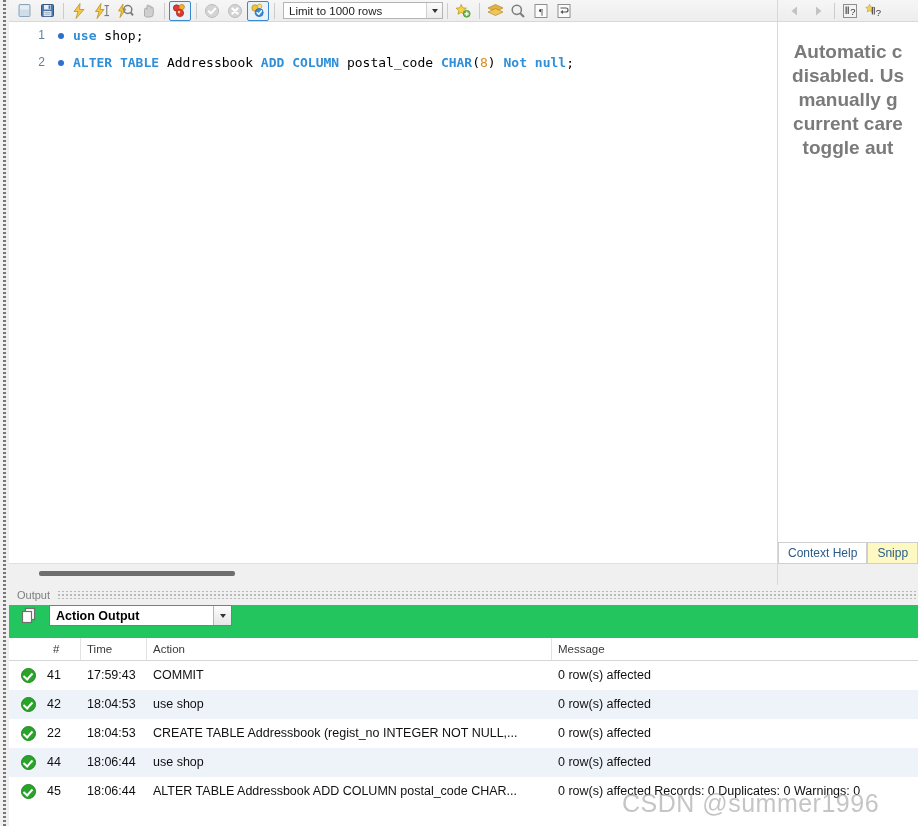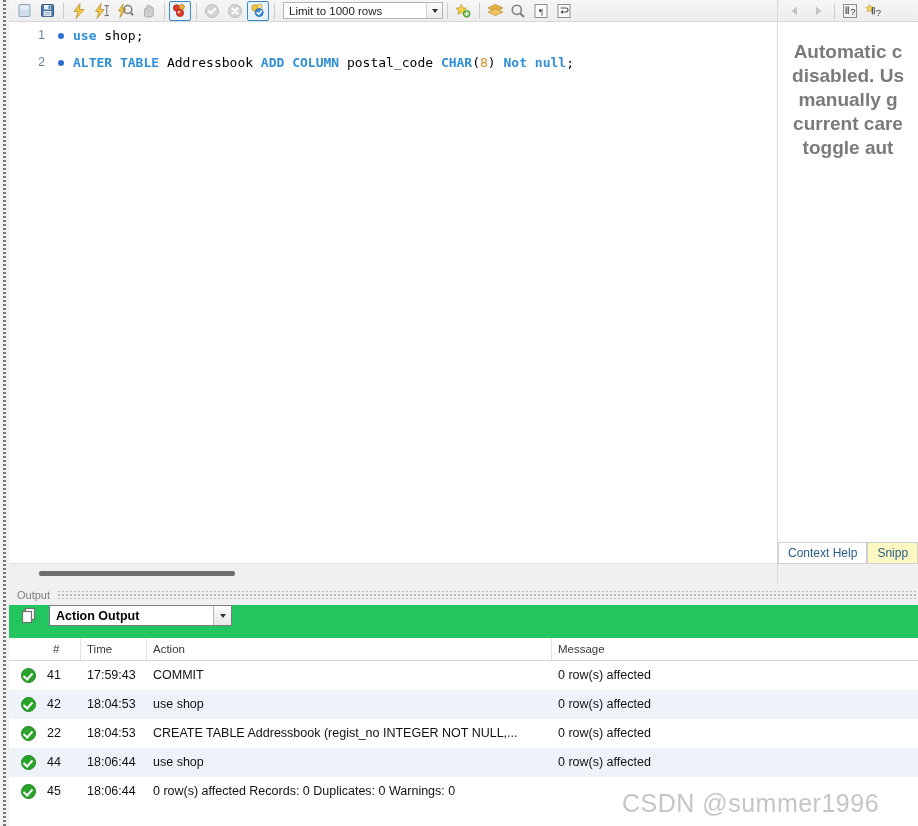--- a/index.html
+++ b/index.html
@@ -666,20 +666,21 @@
             <div class="c-time">18:06:44</div>
             <div class="c-action">use shop</div>
             <div class="c-msg">0 row(s) affected</div>
           </div>
           <div class="out-row">
             <div class="c-status">
               <span class="ok-badge"></span>
             </div>
             <div class="c-num">45</div>
             <div class="c-time">18:06:44</div>
+            <div class="c-action">ALTER TABLE Addressbook ADD COLUMN postal_code CHAR...</div>
             <div class="c-msg">0 row(s) affected Records: 0  Duplicates: 0  Warnings: 0</div>
           </div>
         </div>
     </div>
   </div>
 
   <div class="watermark">CSDN @summer1996</div>
 </div>
 
 </body></html>

